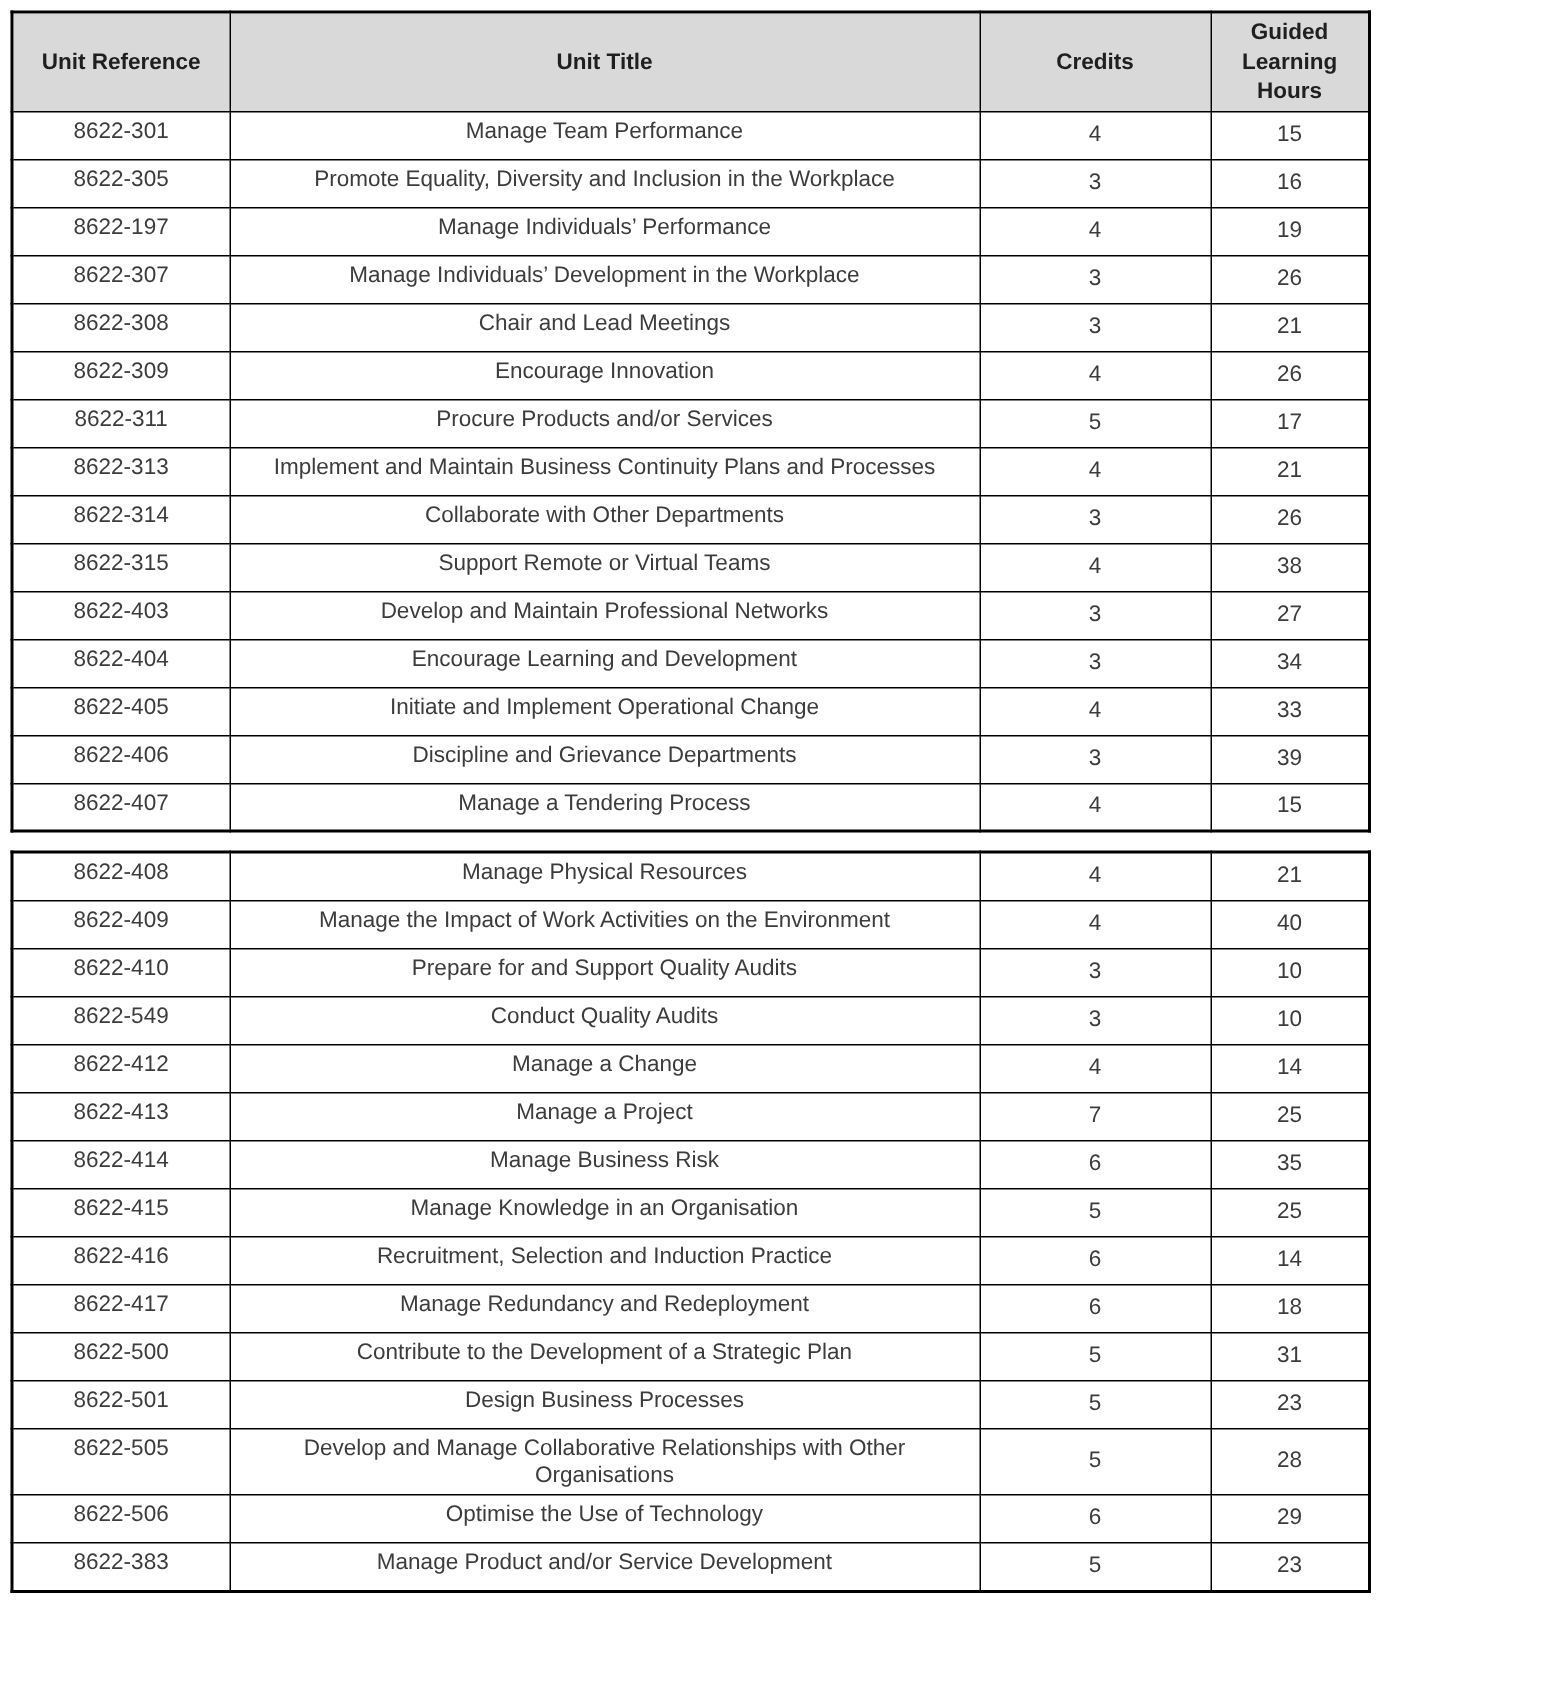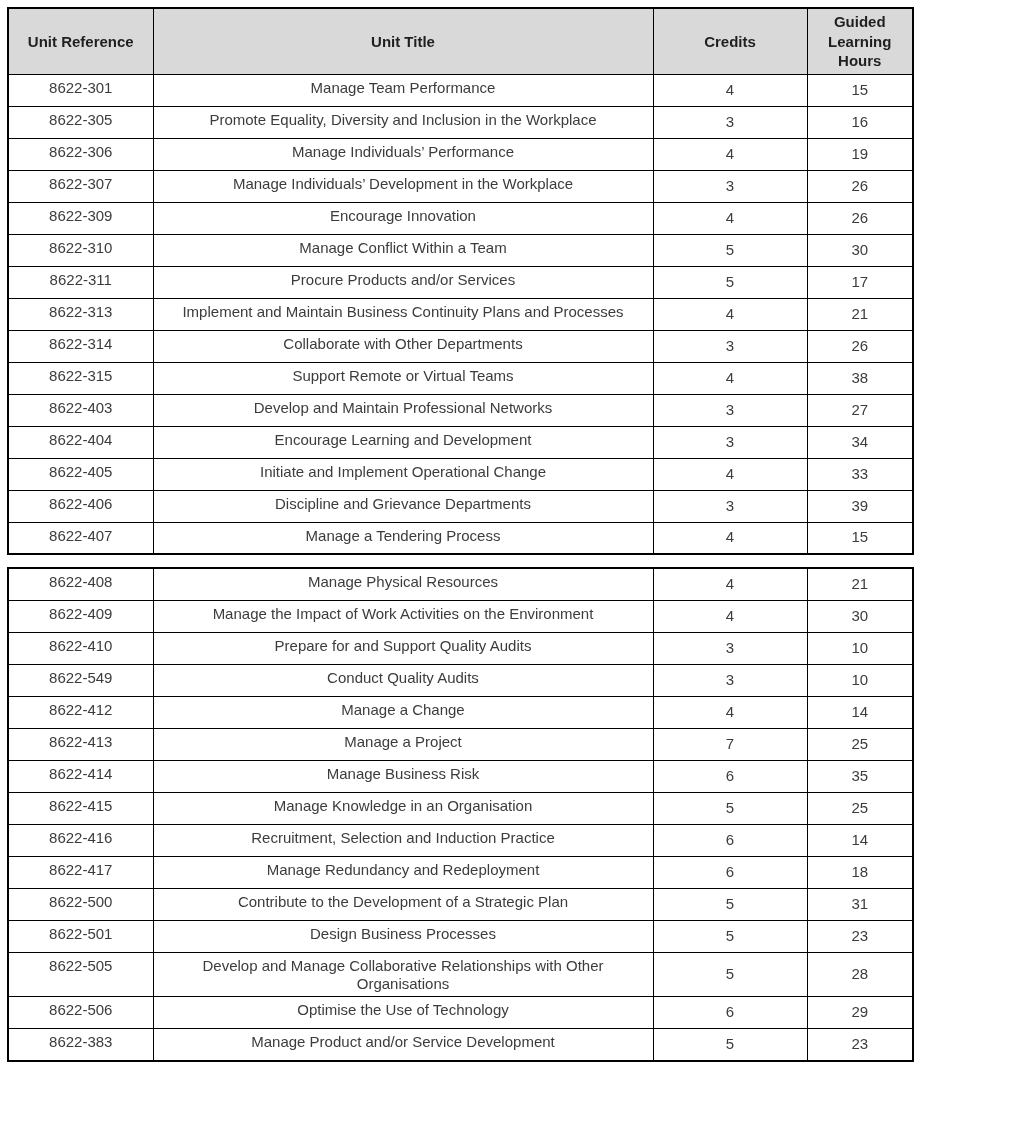--- a/index.html
+++ b/index.html
@@ -88,42 +88,42 @@
           <td class="cell-credits">4</td>
           <td class="cell-glh">15</td>
         </tr>
         <tr>
           <td class="cell-ref">8622-305</td>
           <td class="cell-title">Promote Equality, Diversity and Inclusion in the Workplace</td>
           <td class="cell-credits">3</td>
           <td class="cell-glh">16</td>
         </tr>
         <tr>
-          <td class="cell-ref">8622-306</td>
+          <td class="cell-ref">8622-197</td>
           <td class="cell-title">Manage Individuals’ Performance</td>
           <td class="cell-credits">4</td>
           <td class="cell-glh">19</td>
         </tr>
         <tr>
           <td class="cell-ref">8622-307</td>
           <td class="cell-title">Manage Individuals’ Development in the Workplace</td>
           <td class="cell-credits">3</td>
           <td class="cell-glh">26</td>
         </tr>
         <tr>
+          <td class="cell-ref">8622-308</td>
+          <td class="cell-title">Chair and Lead Meetings</td>
+          <td class="cell-credits">3</td>
+          <td class="cell-glh">21</td>
+        </tr>
+        <tr>
           <td class="cell-ref">8622-309</td>
           <td class="cell-title">Encourage Innovation</td>
           <td class="cell-credits">4</td>
           <td class="cell-glh">26</td>
-        </tr>
-        <tr>
-          <td class="cell-ref">8622-310</td>
-          <td class="cell-title">Manage Conflict Within a Team</td>
-          <td class="cell-credits">5</td>
-          <td class="cell-glh">30</td>
         </tr>
         <tr>
           <td class="cell-ref">8622-311</td>
           <td class="cell-title">Procure Products and/or Services</td>
           <td class="cell-credits">5</td>
           <td class="cell-glh">17</td>
         </tr>
         <tr>
           <td class="cell-ref">8622-313</td>
           <td class="cell-title">Implement and Maintain Business Continuity Plans and Processes</td>
@@ -188,21 +188,21 @@
         <tr>
           <td class="cell-ref">8622-408</td>
           <td class="cell-title">Manage Physical Resources</td>
           <td class="cell-credits">4</td>
           <td class="cell-glh">21</td>
         </tr>
         <tr>
           <td class="cell-ref">8622-409</td>
           <td class="cell-title">Manage the Impact of Work Activities on the Environment</td>
           <td class="cell-credits">4</td>
-          <td class="cell-glh">30</td>
+          <td class="cell-glh">40</td>
         </tr>
         <tr>
           <td class="cell-ref">8622-410</td>
           <td class="cell-title">Prepare for and Support Quality Audits</td>
           <td class="cell-credits">3</td>
           <td class="cell-glh">10</td>
         </tr>
         <tr>
           <td class="cell-ref">8622-549</td>
           <td class="cell-title">Conduct Quality Audits</td>

